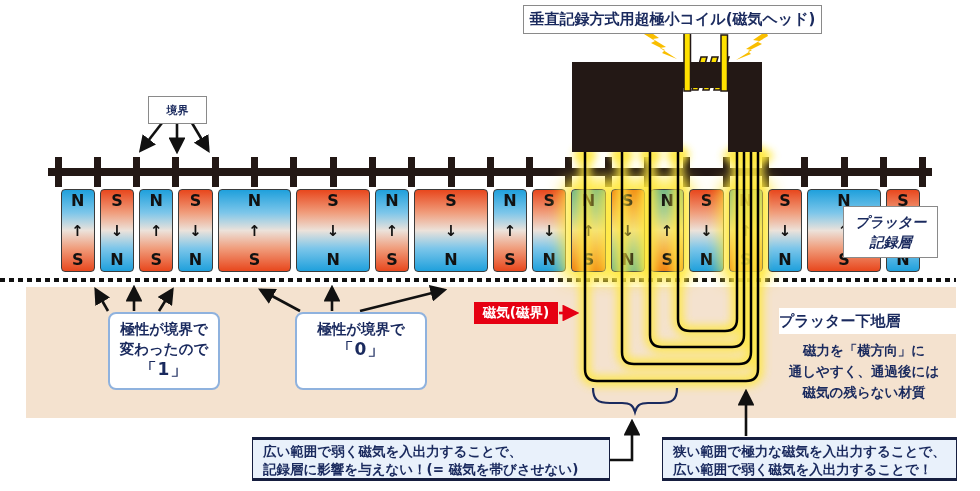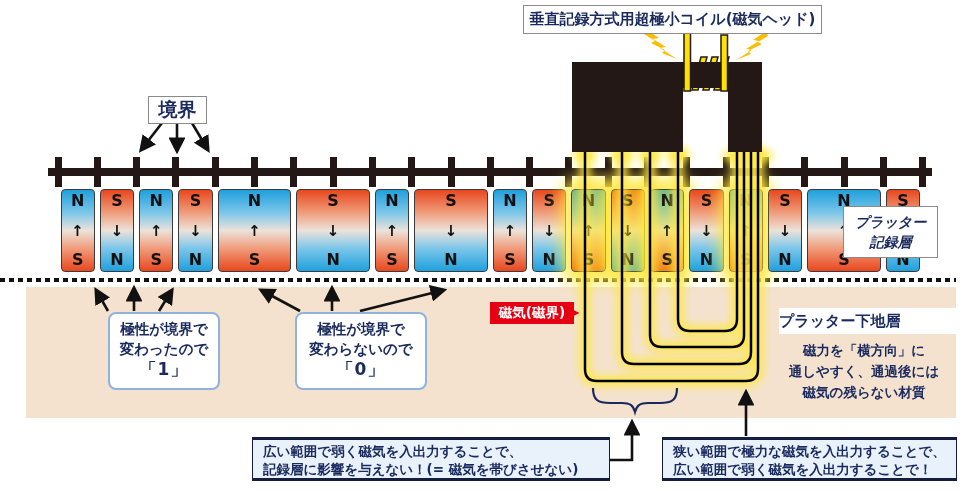--- a/index.html
+++ b/index.html
@@ -23,25 +23,25 @@
   .mag-s{background:linear-gradient(180deg,#e8471d 0%,#f09d7c 28%,#ece2da 50%,#7cc6ea 72%,#1fa0dc 100%);}
   .mag.glow{box-shadow:0 0 16px 9px rgba(255,232,60,.9);}
   .mag.glow::before{content:"";position:absolute;inset:0;background:rgba(255,225,0,.38);border-radius:3px;}
   .mlt,.mlb{font-weight:bold;font-size:16px;color:#111;line-height:16px;z-index:1;}
   .mar{font-weight:bold;font-size:15px;color:#111;line-height:14px;z-index:1;}
   
   .navybold{font-weight:bold;color:#1a2a5e;}
   #title-box{left:523px;top:5px;width:297px;height:27px;border:1px solid #8a8a8a;background:#fff;
     display:flex;align-items:center;justify-content:center;font-size:15px;z-index:6;}
   #boundary-box{left:148px;top:96px;width:57px;height:26px;border:1px solid #8a8a8a;background:#fff;
-    display:flex;align-items:center;justify-content:center;font-size:19px;z-index:6;}
+    display:flex;align-items:center;justify-content:center;font-size:11px;z-index:6;}
   #recording-layer-box{left:843px;top:206px;width:93px;height:50px;border:1px solid #8a8a8a;background:#fff;
     display:flex;flex-direction:column;align-items:center;justify-content:center;font-size:14px;line-height:20px;z-index:6;font-style:italic;}
   #magnetism-label{left:474px;top:302px;width:84px;height:22px;background:#e60012;color:#fff;
-    font-weight:bold;font-size:13.5px;display:flex;align-items:center;justify-content:center;z-index:6;margin-left:16px;}
+    font-weight:bold;font-size:13.5px;display:flex;align-items:center;justify-content:center;z-index:6;}
   #underlayer-title{left:779px;top:308px;width:177px;height:26px;background:#fff;
     display:flex;align-items:center;justify-content:flex-start;font-size:15px;z-index:6;}
   #underlayer-body{left:768px;top:340px;width:192px;text-align:center;font-size:13.5px;line-height:21px;z-index:6;}
   .callout{position:absolute;width:112px;border:2.5px solid #8fb2de;border-radius:8px;background:#fff;
     text-align:center;font-size:14.5px;line-height:20px;padding:5px 2px;box-sizing:border-box;z-index:6;margin-left:28px;}
   #callout-one{left:80px;top:312px;height:78px;}
   #callout-zero{left:267px;top:312px;width:132px;height:78px;}
   .bitline{font-size:17px;letter-spacing:1px;}
   .note{position:absolute;top:437px;height:44px;background:#e9f1fb;border:1px solid #161e3f;
     border-top:3px solid #161e3f;border-bottom:3px solid #161e3f;box-sizing:border-box;
@@ -271,21 +271,20 @@
   </div>
 
   <div id="callout-one" class="callout navybold">
     <div>極性が境界で</div>
     <div>変わったので</div>
     <div class="bitline">「1」</div>
   </div>
 
   <div id="callout-zero" class="callout navybold">
     <div>極性が境界で</div>
-    <div>変わらないので</div>
     <div class="bitline">「0」</div>
   </div>
 
   <div id="note-left" class="note navybold">
     <div>広い範囲で弱く磁気を入出力することで、</div>
     <div>記録層に影響を与えない！(= 磁気を帯びさせない)</div>
   </div>
 
   <div id="note-right" class="note navybold">
     <div>狭い範囲で極力な磁気を入出力することで、</div>

